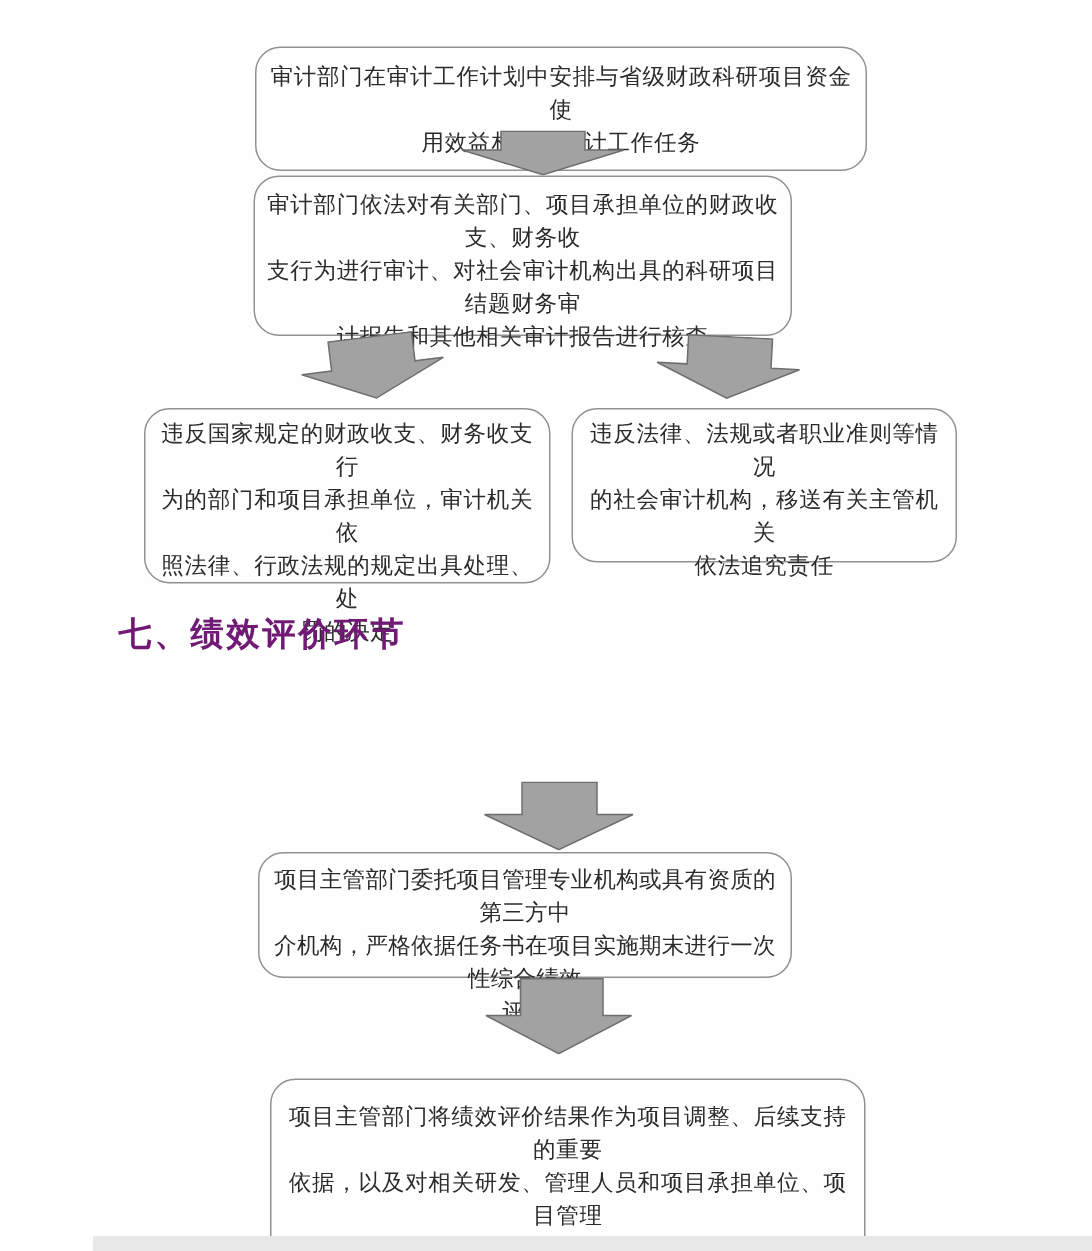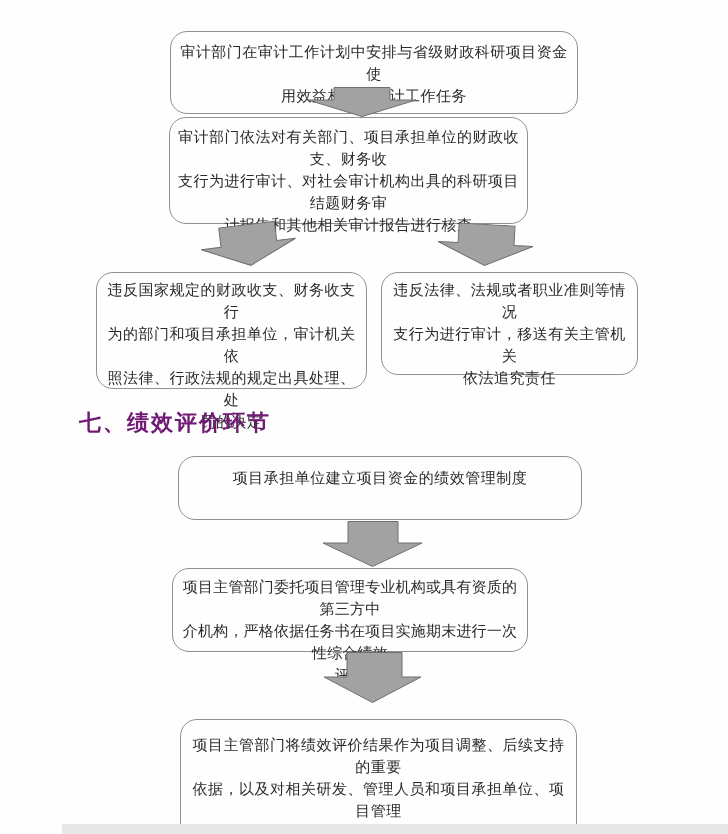--- a/index.html
+++ b/index.html
@@ -93,26 +93,25 @@
   <svg class="arrow" id="arrow-2r" width="97" height="42" viewBox="0 0 97 42">
     <polygon points="21,0.5 77,0.5 77,20 96,20 48.5,41.5 1,20 21,20"></polygon>
   </svg>
 
   <div class="flow-box" id="box-c">违反国家规定的财政收支、财务收支行
 为的部门和项目承担单位，审计机关依
 照法律、行政法规的规定出具处理、处
 罚的决定</div>
 
   <div class="flow-box" id="box-d">违反法律、法规或者职业准则等情况
-支行为进行审计，移送有关主管机关
+的社会审计机构，移送有关主管机关
 依法追究责任</div>
 
   <div id="heading">七、绩效评价环节</div>
 
-  <div class="flow-box" id="box-e">项目承担单位建立项目资金的绩效管理制度</div>
 
   <svg class="arrow" id="arrow-3" width="101" height="46" viewBox="0 0 101 46">
     <polygon points="26,0.5 76,0.5 76,22 100,22 50.5,45.5 1,22 26,22"></polygon>
   </svg>
 
   <div class="flow-box" id="box-f">项目主管部门委托项目管理专业机构或具有资质的第三方中
 介机构，严格依据任务书在项目实施期末进行一次性综合绩效
 评价</div>
 
   <svg class="arrow" id="arrow-4" width="99" height="51" viewBox="0 0 99 51">

